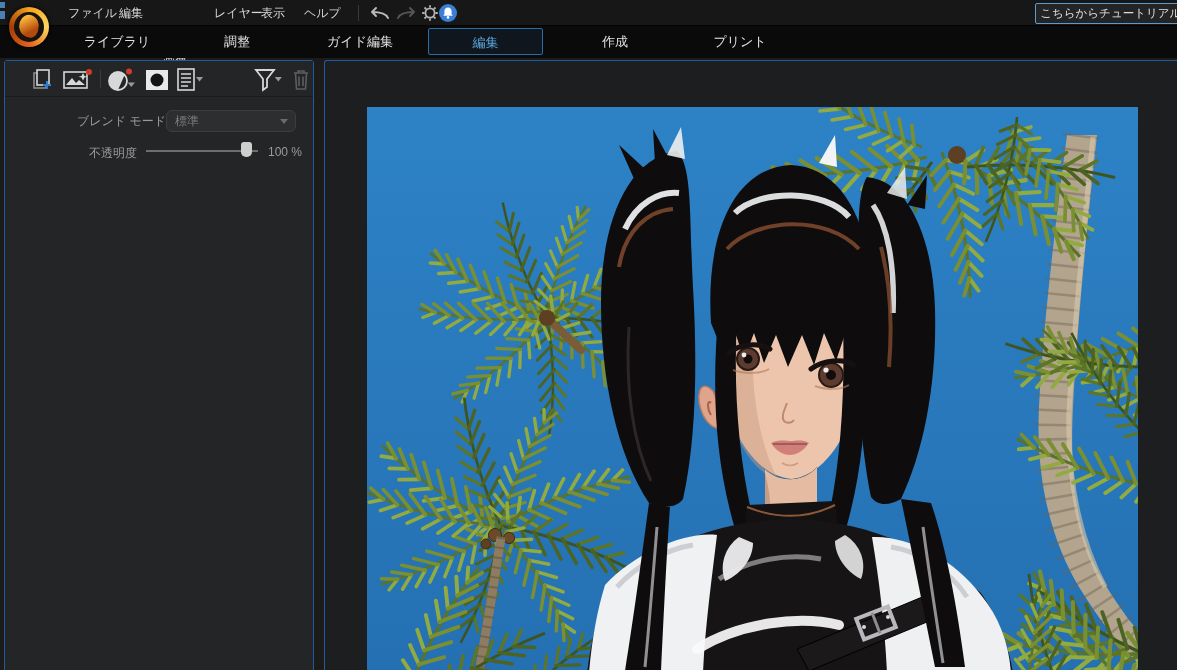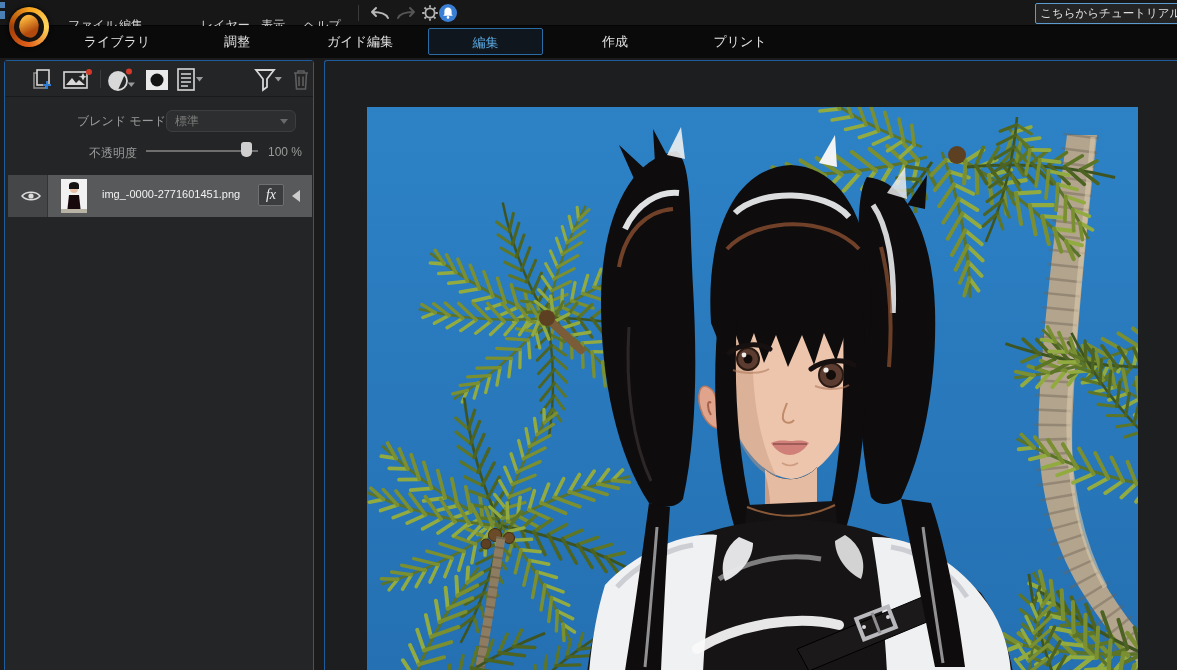--- a/index.html
+++ b/index.html
@@ -1,21 +1,21 @@
 <!DOCTYPE html>
 <html><head>
 <meta charset="utf-8">
 <style>
   * { margin:0; padding:0; box-sizing:border-box; }
   html,body { width:1177px; height:670px; overflow:hidden; background:#1b1b1c;
               font-family:"Liberation Sans","DejaVu Sans",sans-serif; }
   .abs { position:absolute; }
   
   #menubar { position:absolute; left:0; top:0; width:1177px; height:26px; background:#171717; border-bottom:1px solid #050505; }
-  .menu-item { position:absolute; top:0; height:26px; line-height:26px; color:#d6d6d6; font-size:12px; padding:12px 6px; cursor:default; }
+  .menu-item { position:absolute; top:0; height:26px; line-height:26px; color:#d6d6d6; font-size:12px; padding:0 6px; cursor:default; }
   .mb-sep { position:absolute; top:5px; width:1px; height:16px; background:#3a3a3a; }
   .tinyblue { position:absolute; background:#4a80b4; }
   
   #tabbar { position:absolute; left:0; top:26px; width:1177px; height:32px; background:#0a0a0b; }
   .tab { position:absolute; top:0; height:32px; line-height:32px; color:#e2e2e2; font-size:13px; text-align:center; }
   .tab.selected { top:2px; height:27px; line-height:27px; color:#5aa7de; border:1px solid #2c6ca5; border-radius:2px; background:#10161d; }
   #logo { position:absolute; left:9px; top:7px; width:40px; height:40px; border-radius:50%;
           background:conic-gradient(#f6a21c,#ffd75e,#e2611a,#a33d08,#f6a21c); box-shadow:0 0 4px #000; }
   #logo .inner { position:absolute; left:5px; top:5px; width:30px; height:30px; border-radius:50%; background:#151210; }
   #logo .swirl { position:absolute; left:10px; top:8px; width:20px; height:22px; border-radius:50% 60% 40% 60%;
@@ -55,21 +55,21 @@
 </style>
 </head>
 <body>
 
 <div id="menubar">
   <div class="tinyblue" style="left:0;top:2px;width:5px;height:6px;"></div>
   <div class="tinyblue" style="left:0;top:11px;width:5px;height:8px;"></div>
   <div class="menu-item" style="left:62px;">ファイル</div>
   <div class="menu-item" style="left:113px;">編集</div>
   <div class="menu-item" style="left:157px;margin-top:48px;">画像</div>
-  <div class="menu-item" style="left:195px;">レイヤー</div>
+  <div class="menu-item" style="left:208px;">レイヤー</div>
   <div class="menu-item" style="left:255px;">表示</div>
   <div class="menu-item" style="left:298px;">ヘルプ</div>
   <div class="mb-sep" style="left:358px;"></div>
   <svg class="abs" style="left:370px;top:5px;" width="22" height="16">
     <path d="M6,3 L2,7 L6,11 M2,7 C10,7 16,8 18,13" stroke="#b9b9b9" stroke-width="2" fill="none" stroke-linecap="round" stroke-linejoin="round"></path>
   </svg>
   <svg class="abs" style="left:394px;top:5px;" width="22" height="16">
     <path d="M16,3 L20,7 L16,11 M20,7 C12,7 6,8 4,13" stroke="#555555" stroke-width="2" fill="none" stroke-linecap="round" stroke-linejoin="round"></path>
   </svg>
   <svg class="abs" style="left:421px;top:4px;" width="18" height="18">
@@ -144,37 +144,20 @@
   <div class="ctl-label" style="left:72px;top:52px;">ブレンド モード:</div>
   <div id="blend-dd">
     <span>標準</span>
     <i class="dd-arrow"></i>
   </div>
   <div class="ctl-label" style="left:84px;top:84px;">不透明度</div>
   <div id="opacity-track"></div>
   <div id="opacity-handle"></div>
   <div class="ctl-label" style="left:263px;top:84px;">100 %</div>
 
-  <div class="layer-row" style="top:114px;background:#58595b;">
-    <div class="eye-cell" style="background:#454648;"></div>
-    <svg class="abs" style="left:13px;top:14px;" width="20" height="14">
-      <path d="M1,7 C5,2 15,2 19,7 C15,12 5,12 1,7 Z" fill="none" stroke="#dcdcdc" stroke-width="1.5"></path>
-      <circle cx="10" cy="7" r="2.6" fill="#dcdcdc"></circle>
-    </svg>
-    <svg class="thumb" viewBox="0 0 26 34">
-      <rect width="26" height="34" fill="#f2f2f2"></rect>
-      <circle cx="13" cy="10" r="4" fill="#e8c2a8"></circle>
-      <path d="M8,6 C8,2 18,2 18,6 L18,10 L8,10 Z" fill="#151213"></path>
-      <path d="M6,34 L8,16 L18,16 L20,34 Z" fill="#17090b"></path>
-      <rect x="0" y="30" width="26" height="4" fill="#b9b3a5"></rect>
-    </svg>
-    <div class="row-name">img_-0000-2771601451.png</div>
-    <div class="fx-badge">fx</div>
-    <div class="collapse-arrow"></div>
-  </div>
 
 </div>
 
 <div id="canvas-panel">
 
   <div id="canvas-image" aria-label="黒髪ツインテールの少女とヤシの木、青空の写真">
     <svg class="icon-svg" width="771" height="564" viewBox="0 0 771 564">
       <defs>
         <linearGradient id="sky" x1="0" y1="0" x2="0" y2="1">
           <stop offset="0" stop-color="#2d82c6"></stop>

